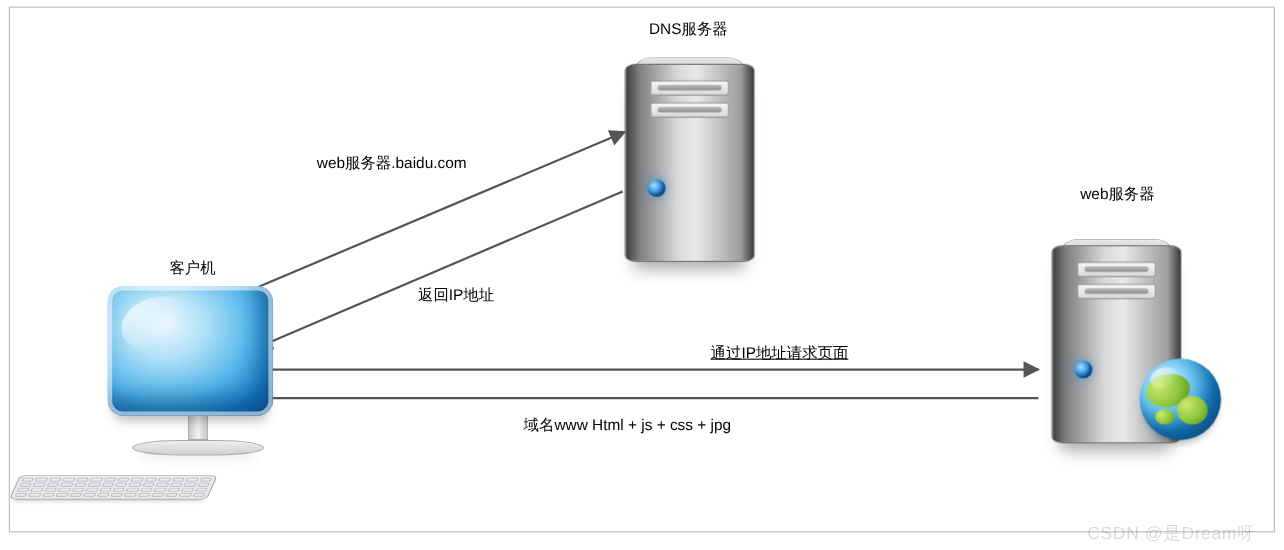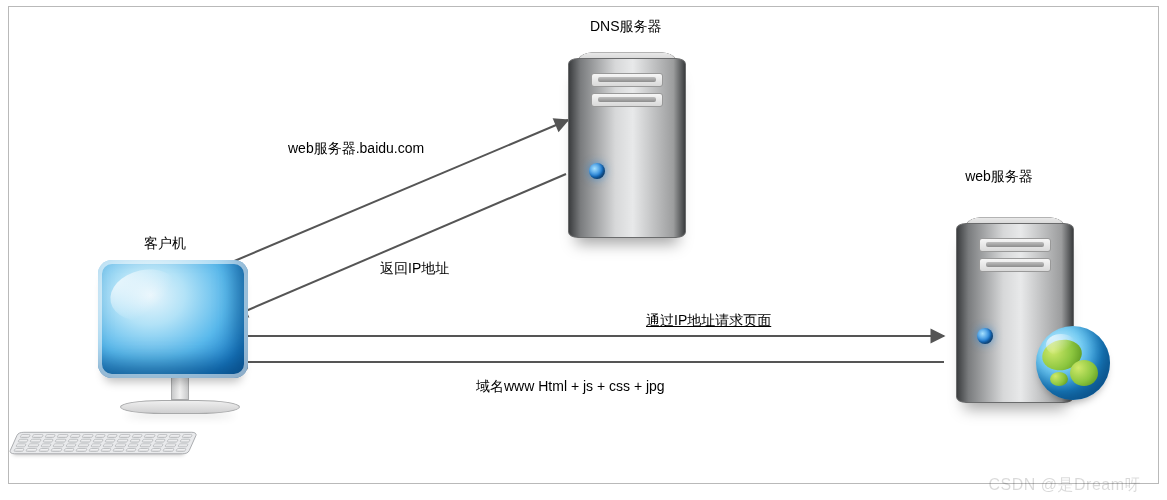--- a/index.html
+++ b/index.html
@@ -131,21 +131,21 @@
 
   <line x1="232" y1="262" x2="568" y2="120" stroke="#555" stroke-width="2" marker-end="url(#ah)"></line>
 
   <line x1="566" y1="174" x2="234" y2="316" stroke="#555" stroke-width="2" marker-end="url(#ah)"></line>
 
   <line x1="234" y1="336" x2="944" y2="336" stroke="#555" stroke-width="2" marker-end="url(#ah)"></line>
 
   <line x1="944" y1="362" x2="234" y2="362" stroke="#555" stroke-width="2" marker-end="url(#ah)"></line>
 </svg>
 
-<div class="label" style="left:144px; top:235px;">客户机</div>
+<div class="label" style="left:154px; top:235px;">客户机</div>
 <div class="client">
   <div class="screen">
       <div class="glare"></div>
     </div>
   <div class="stand"></div>
   <div class="base"></div>
 </div>
 <div class="keyboard">
   <i></i>
     <i></i>
@@ -212,21 +212,21 @@
     <div class="slot s1">
         <div class="inner"></div>
       </div>
     <div class="slot s2">
         <div class="inner"></div>
       </div>
     <div class="led"></div>
   </div>
 </div>
 
-<div class="label" style="left:960px; top:168px; width:78px; text-align:center; white-space:normal;">web服务器</div>
+<div class="label" style="left:982px; top:168px; width:78px; white-space:normal;">web服务器</div>
 <div class="server" style="left:956px; top:207px;">
   <div class="top"></div>
   <div class="body">
     <div class="slot s1">
         <div class="inner"></div>
       </div>
     <div class="slot s2">
         <div class="inner"></div>
       </div>
     <div class="led"></div>

